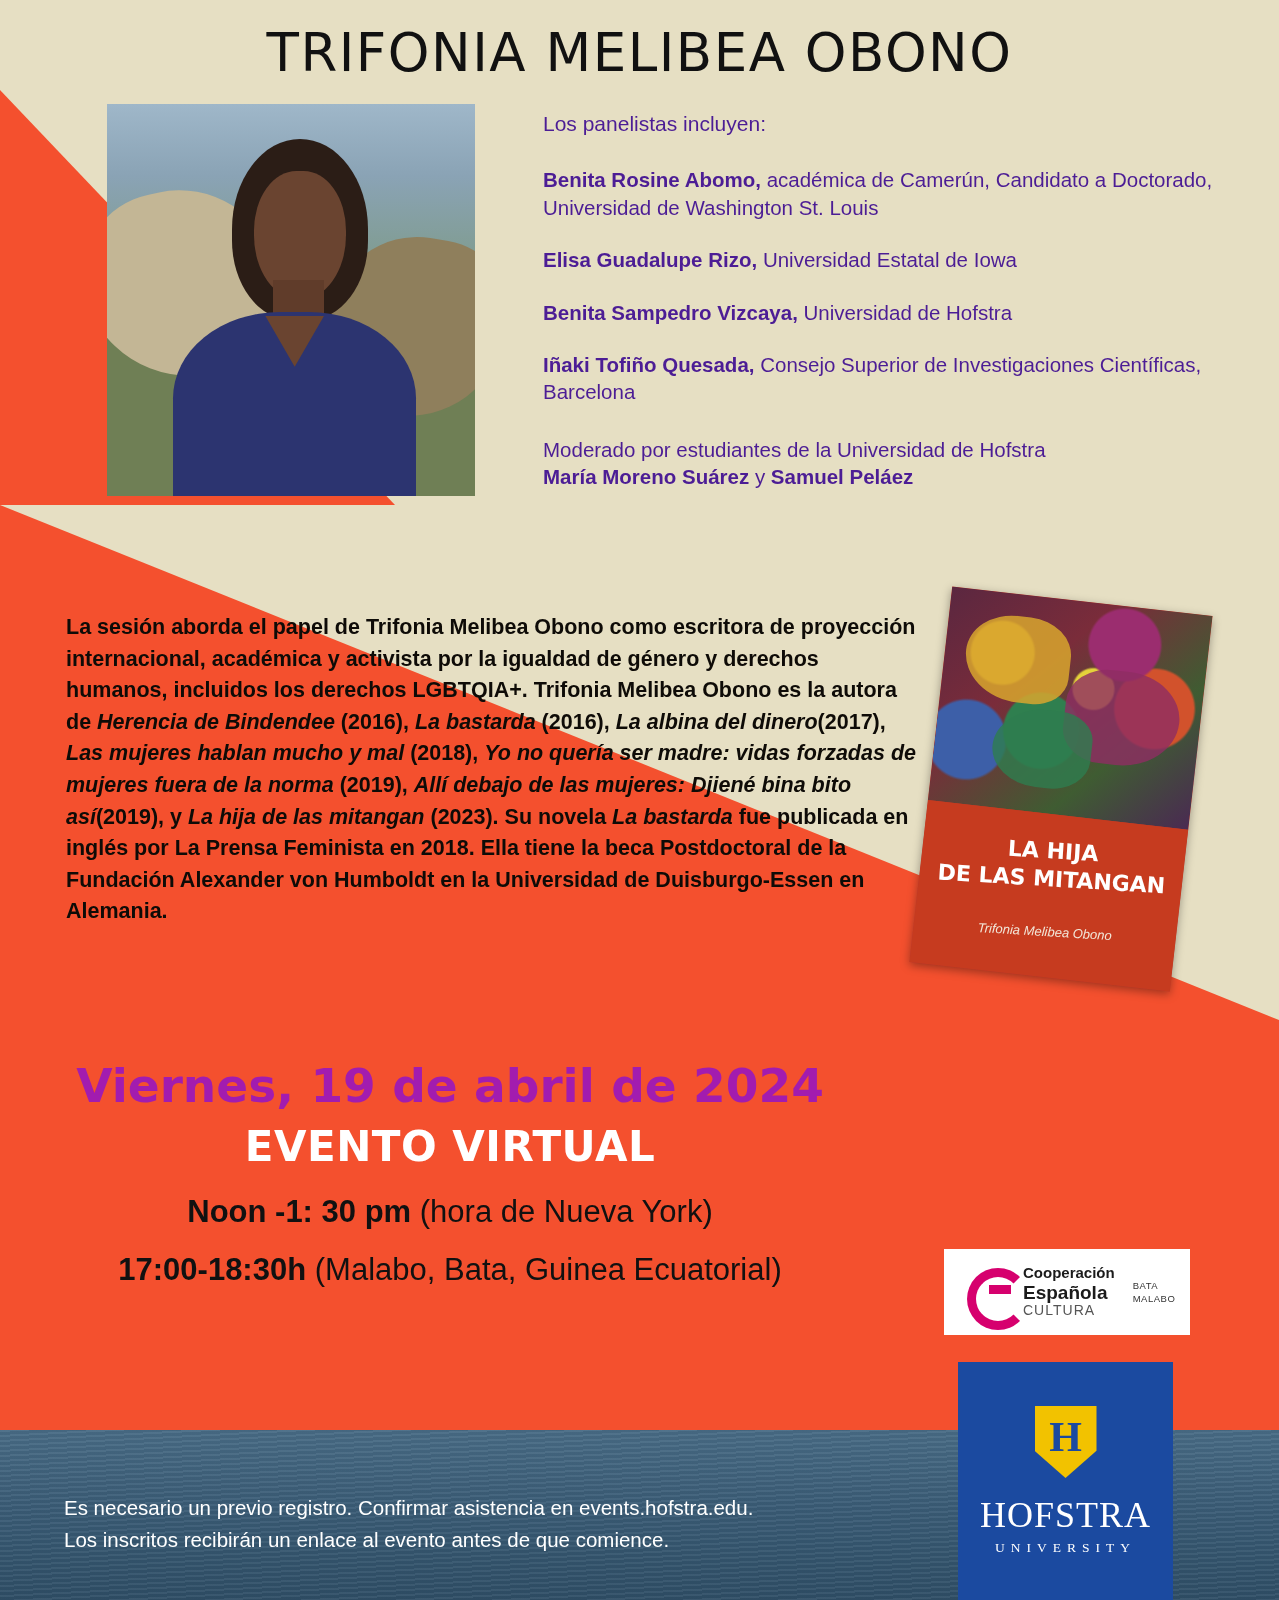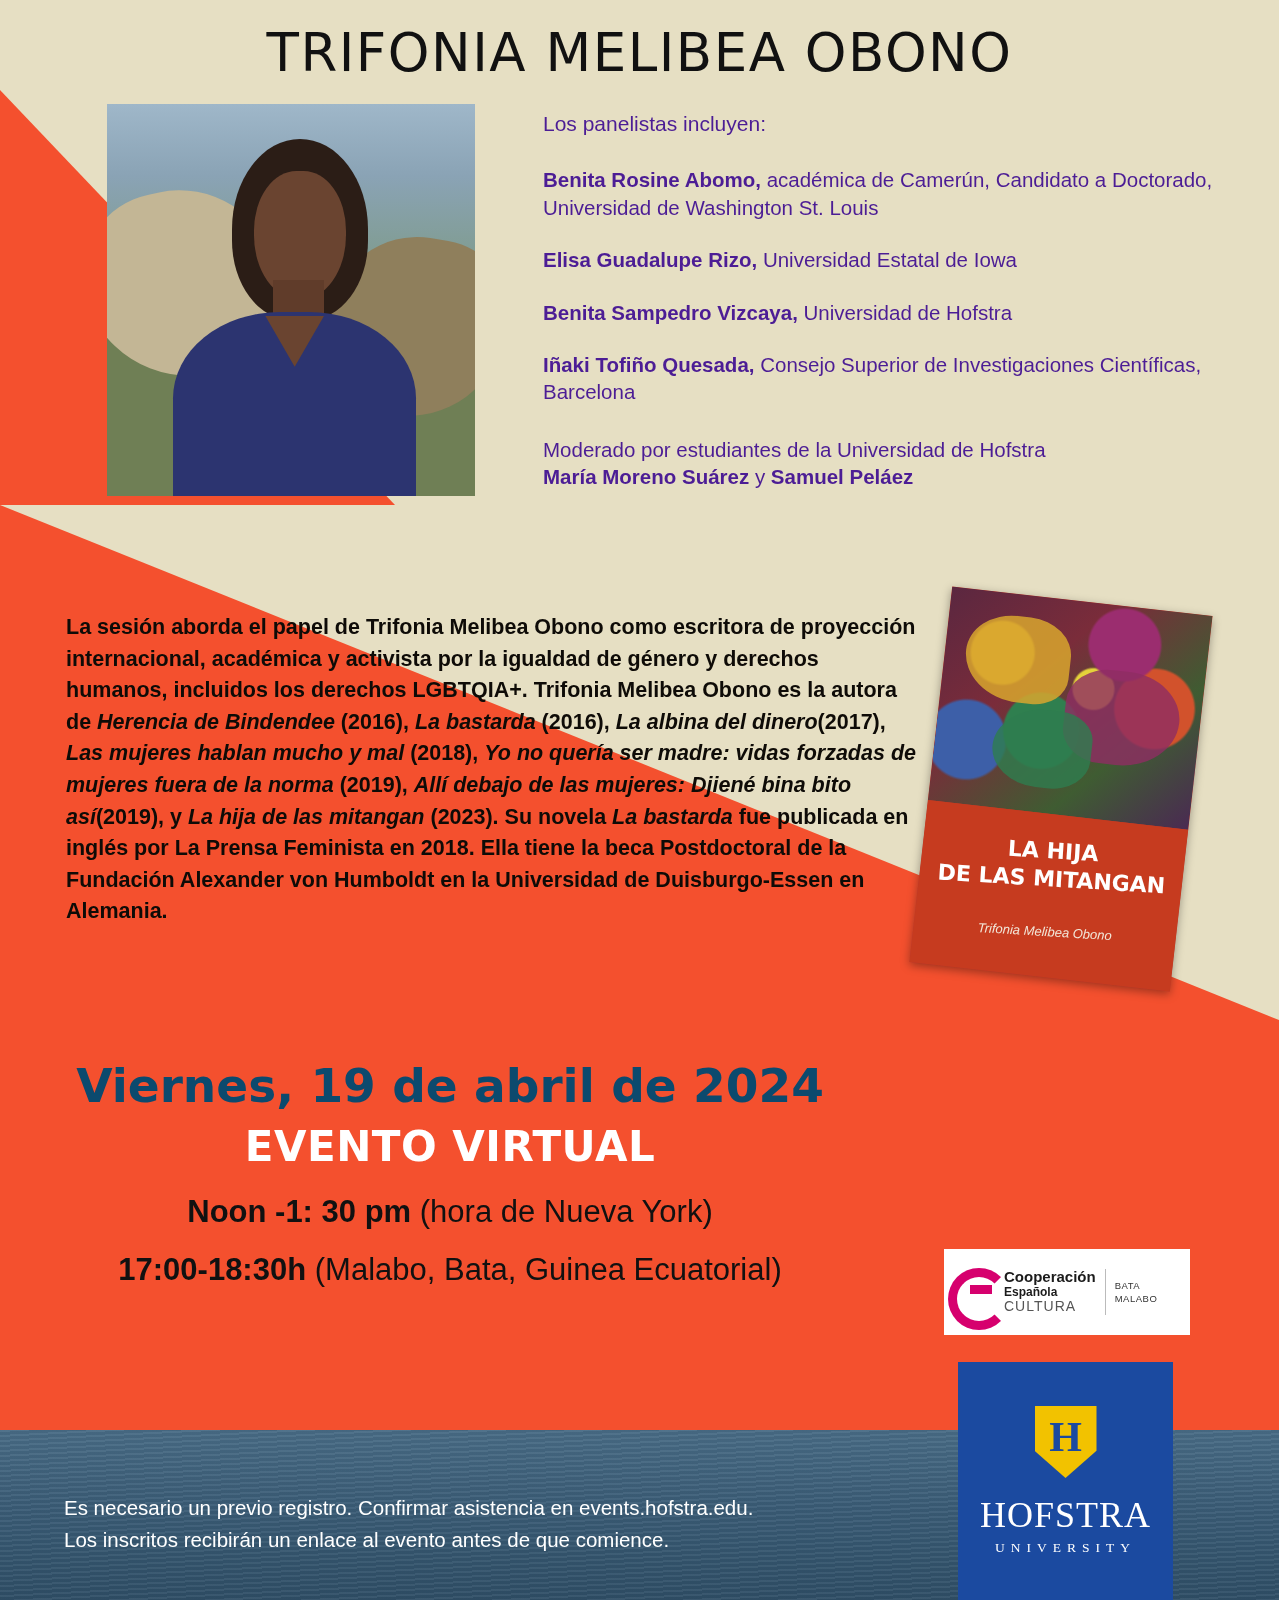--- a/index.html
+++ b/index.html
@@ -258,21 +258,21 @@
   }
 
   
   .dateline {
     position: absolute;
     left: 0; top: 1058px;
     width: 900px;
     text-align: center;
     font-size: 47px;
     font-weight: 700;
-    color: #0c4a6e;
+    color: #a21caf;
     font-family: "DejaVu Sans", sans-serif;
   }
   .virtual {
     position: absolute;
     left: 0; top: 1122px;
     width: 900px;
     text-align: center;
     font-size: 42px;
     font-weight: 700;
     color: #ffffff;
@@ -295,21 +295,21 @@
   
   .cooplogo {
     position: absolute;
     left: 944px;
     top: 1249px;
     width: 246px;
     height: 86px;
     background: #ffffff;
     display: flex;
     align-items: center;
-    padding: 0 4px;
+    padding: 0 23px;
     box-sizing: border-box;
   }
   .cooplogo .mark {
     width: 48px; height: 48px;
     position: relative;
     flex: 0 0 auto;
   }
   .cooplogo .mark .c {
     position: absolute; left: 0; top: 0;
     width: 44px; height: 44px;
@@ -320,21 +320,21 @@
   .cooplogo .mark .bar {
     position: absolute; left: 22px; top: 17px;
     width: 22px; height: 9px;
     background: #d6006e;
   }
   .cooplogo .txt {
     margin-left: 8px;
     line-height: 1.12;
   }
   .cooplogo .txt .l1 { font-size: 15px; font-weight: 700; color: #1b1b1b; }
-  .cooplogo .txt .l2 { font-size: 12px; font-weight: 700; color: #1b1b1b; }
+  .cooplogo .txt .l2 { font-size: 19px; font-weight: 700; color: #1b1b1b; }
   .cooplogo .txt .l3 { font-size: 14px; color: #555; letter-spacing: 1px; }
   .cooplogo .divider {
     width: 1px; height: 46px; background: #bbb; margin: 0 9px;
   }
   .cooplogo .city {
     font-size: 9.5px; color: #333; line-height: 1.4; letter-spacing: .5px;
   }
 
   
   .hofstra {

